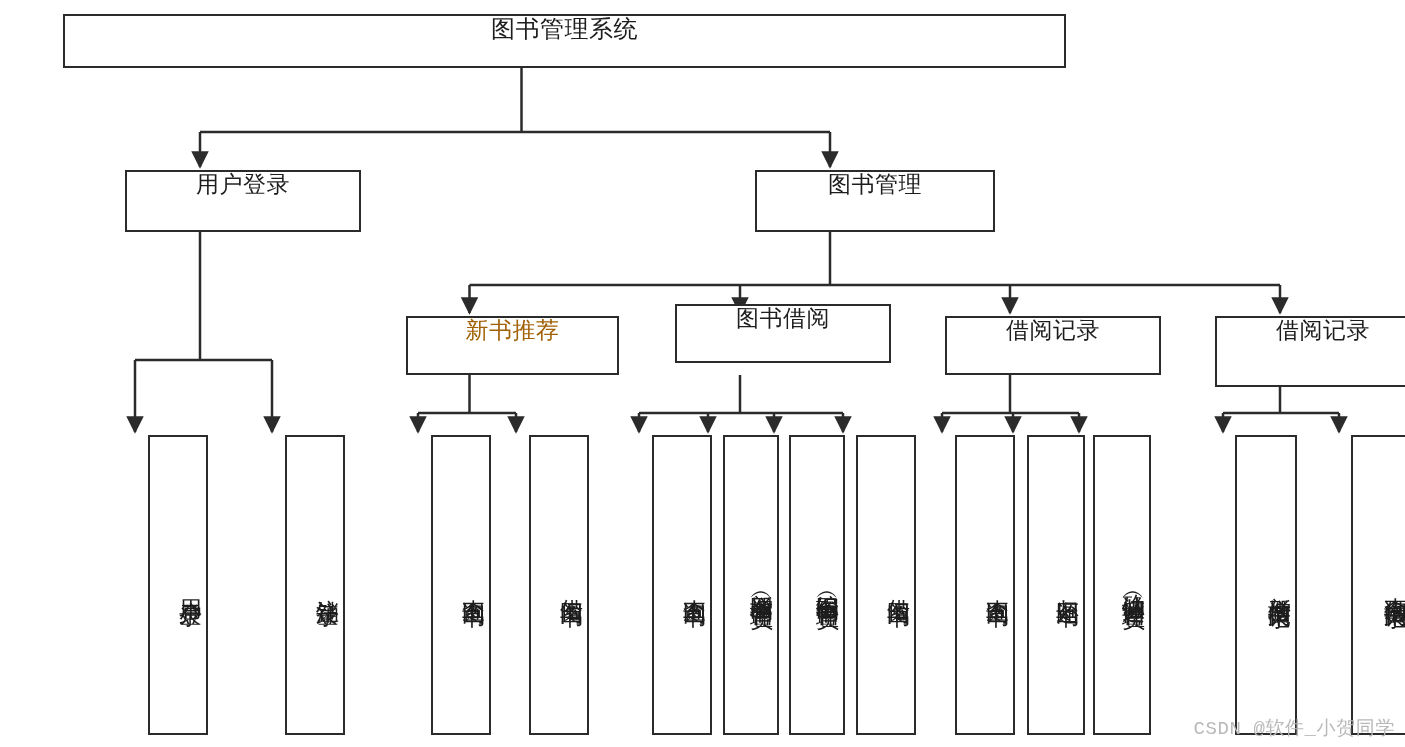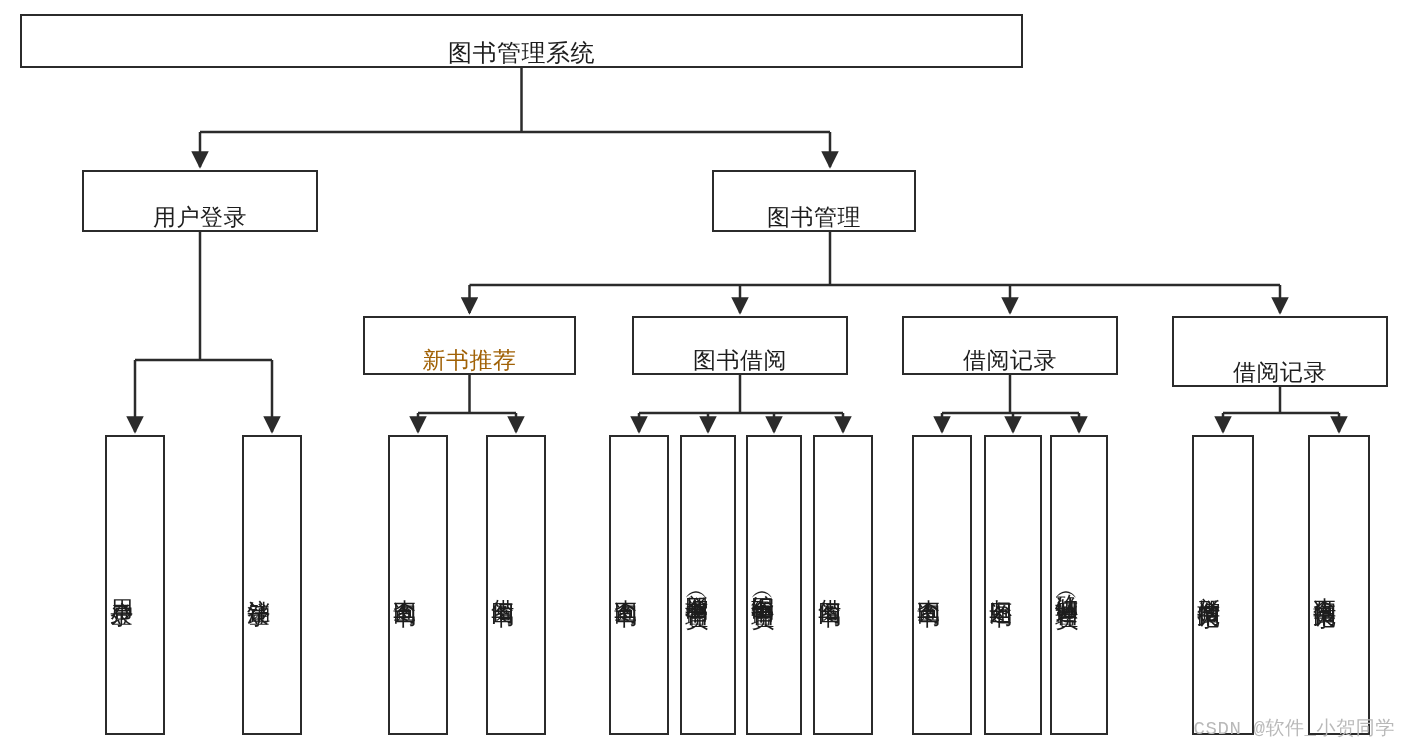--- a/index.html
+++ b/index.html
@@ -23,23 +23,24 @@
     top: 0;
     width: 1405px;
     height: 747px;
   }
   .node {
     position: absolute;
     box-sizing: border-box;
     border: 2.5px solid #2b2b2b;
     background: #ffffff;
     display: flex;
-    align-items: flex-end;
+    align-items: flex-start;
     justify-content: center;
     color: #1d1d1d;
+    margin-left: 43px;
   }
   .node-h {
     font-size: 23px;
     letter-spacing: 0.5px;
     line-height: 1.1;
     white-space: nowrap;
   }
   .node-root .label { font-size: 24px; }
   .node-v {
     writing-mode: vertical-rl;
@@ -114,27 +115,27 @@
       </g>
   </svg>
 
   <div id="nodes">
       <div class="node node-h node-root" style="left: 20px; top: 14px; width: 1003px; height: 54px; border-color: rgb(43, 43, 43); background: rgb(255, 255, 255); color: rgb(29, 29, 29);">
         <span class="label">图书管理系统</span>
       </div>
       <div class="node node-h" style="left: 82px; top: 170px; width: 236px; height: 62px; border-color: rgb(43, 43, 43); background: rgb(255, 255, 255); color: rgb(29, 29, 29);">
         <span class="label">用户登录</span>
       </div>
-      <div class="node node-h" style="left: 712px; top: 170px; width: 204px; height: 62px; border-color: rgb(43, 43, 43); background: rgb(255, 255, 255); color: rgb(29, 29, 29);">
+      <div class="node node-h" style="left: 712px; top: 170px; width: 240px; height: 62px; border-color: rgb(43, 43, 43); background: rgb(255, 255, 255); color: rgb(29, 29, 29);">
         <span class="label">图书管理</span>
       </div>
       <div class="node node-h" style="left: 363px; top: 316px; width: 213px; height: 59px; border-color: rgb(43, 43, 43); background: rgb(255, 255, 255); color: #a16207;">
         <span class="label">新书推荐</span>
       </div>
-      <div class="node node-h" style="left: 632px; top: 316px; width: 216px; height: 59px; border-color: rgb(43, 43, 43); background: rgb(255, 255, 255); color: rgb(29, 29, 29);">
+      <div class="node node-h" style="left: 632px; top: 304px; width: 216px; height: 59px; border-color: rgb(43, 43, 43); background: rgb(255, 255, 255); color: rgb(29, 29, 29);">
         <span class="label">图书借阅</span>
       </div>
       <div class="node node-h" style="left: 902px; top: 316px; width: 216px; height: 59px; border-color: rgb(43, 43, 43); background: rgb(255, 255, 255); color: rgb(29, 29, 29);">
         <span class="label">借阅记录</span>
       </div>
       <div class="node node-h" style="left: 1172px; top: 316px; width: 216px; height: 71px; border-color: rgb(43, 43, 43); background: rgb(255, 255, 255); color: rgb(29, 29, 29);">
         <span class="label">借阅记录</span>
       </div>
       <div class="node node-v" style="left: 105px; top: 435px; width: 60px; height: 300px; border-color: rgb(43, 43, 43); background: rgb(255, 255, 255); color: rgb(29, 29, 29);">
         <span class="label">用户登录</span>

